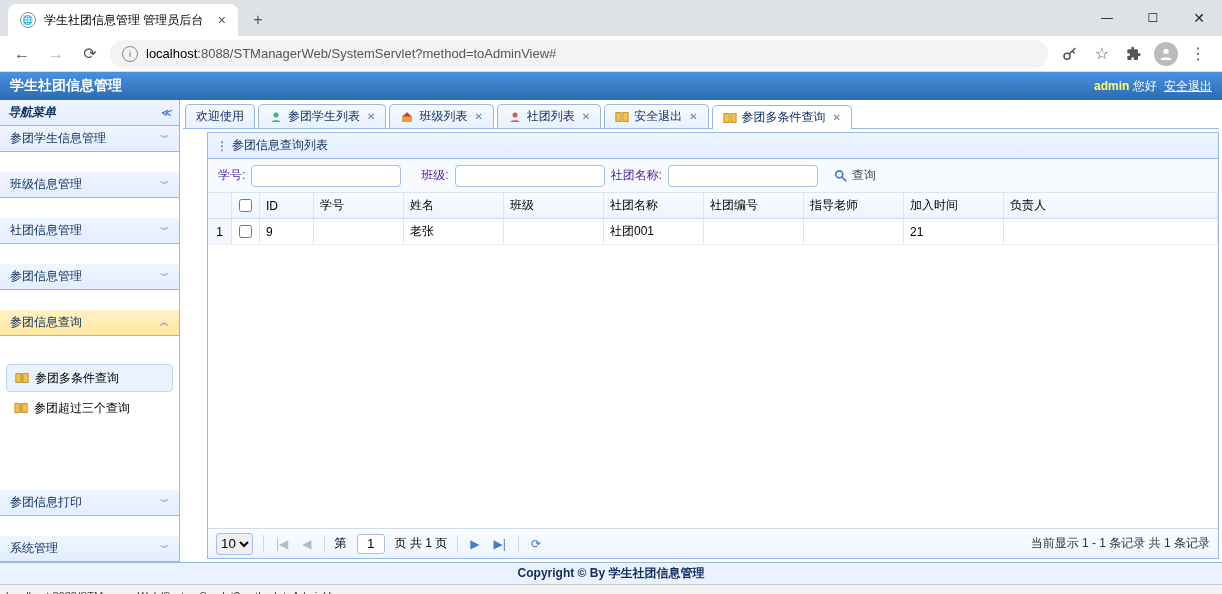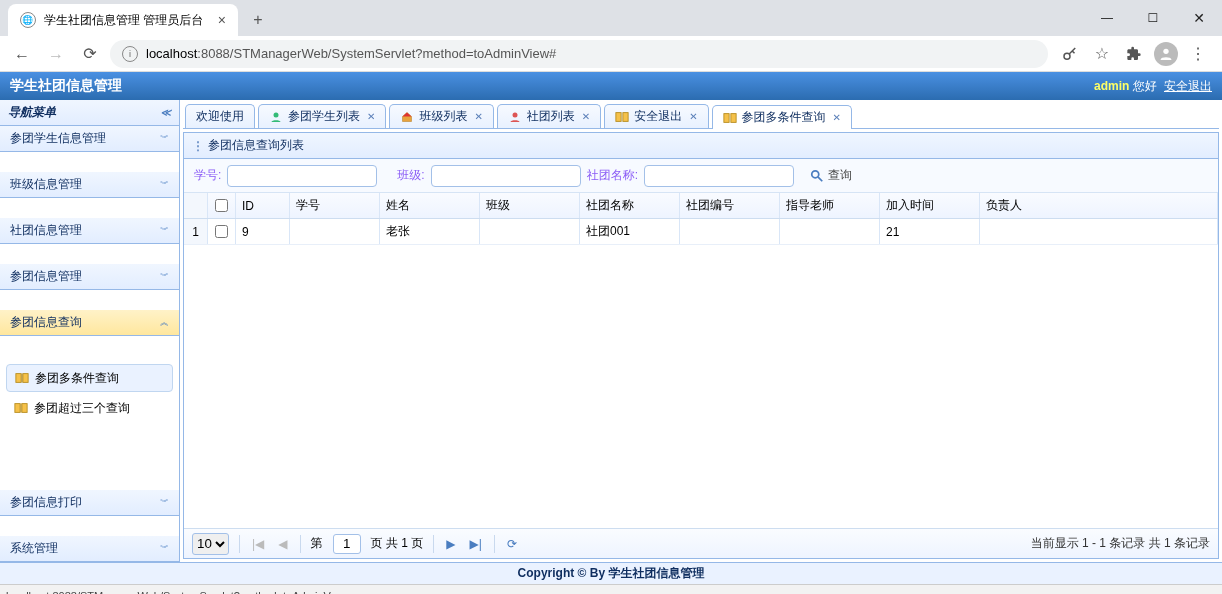--- a/index.html
+++ b/index.html
@@ -50,26 +50,26 @@
 .acc-spacer{flex:1;}
 
 
 .content{flex:1;background:#fff;display:flex;flex-direction:column; padding:3px;}
 .tabs{height:26px;display:flex;align-items:flex-end;gap:3px;padding:0 2px;border-bottom:1px solid #95b8e7;margin-bottom:3px;}
 .tab{height:24px;border:1px solid #95b8e7;border-bottom:none;border-radius:5px 5px 0 0;background:linear-gradient(#f7faff,#e8f1ff);display:flex;align-items:center;padding:0 10px;gap:5px;color:#0e2d5f;cursor:pointer;font-size:12px;}
 .tab.active{background:#fff;position:relative;top:1px;}
 .tab .tab-x{color:#5a7fb8;font-size:10px;margin-left:2px;}
 .tab .ticon{width:14px;height:14px;display:inline-flex;align-items:center;justify-content:center;}
 
-.panel{border:1px solid #95b8e7;flex:1;display:flex;flex-direction:column;}
+.panel{border:1px solid #95b8e7;flex:1;display:flex;flex-direction:column;margin-left:24px;}
 .panel-hd{height:26px;background:linear-gradient(#f0f6ff,#e2edff);border-bottom:1px solid #95b8e7;display:flex;align-items:center;padding:0 8px;color:#0e2d5f;font-size:12px;}
 .panel-hd::before{content:"⋮";font-weight:bold;margin-right:4px;color:#6a8fc5;}
 
 .search-row{height:34px;border-bottom:1px solid #d6e4f5;display:flex;align-items:center;padding:0 10px;gap:6px;background:#f7faff;}
-.search-row label{color:#8b5cf6;}
+.search-row label{color:#4c1d95;}
 .search-row input{height:22px;border:1px solid #a3c0e8;border-radius:4px;padding:0 6px;background:#fff;}
 .search-btn{display:flex;align-items:center;gap:4px;color:#444;cursor:pointer;margin-left:10px;}
 .mag{width:14px;height:14px;}
 
 .grid-header{height:26px;background:linear-gradient(#f9fbff,#eef4ff);border-bottom:1px solid #cdddf0;display:flex;align-items:center;}
 .grid-header .hcell,.grid-row .cell{border-right:1px solid #d9e6f7;height:100%;display:flex;align-items:center;padding:0 6px;}
 .grid-body{flex:1;background:#fff;}
 .grid-row{height:26px;display:flex;align-items:center;border-bottom:1px solid #e8eff9;}
 .cb{width:13px;height:13px;}
 

